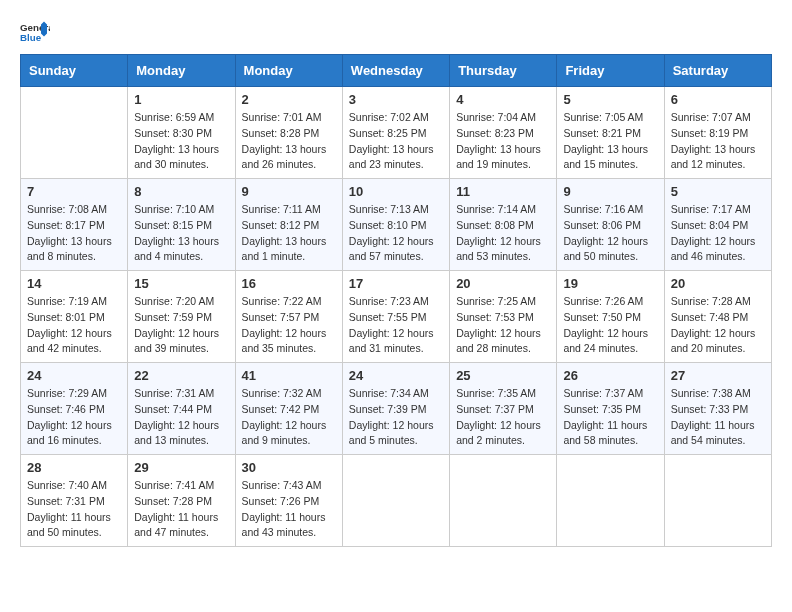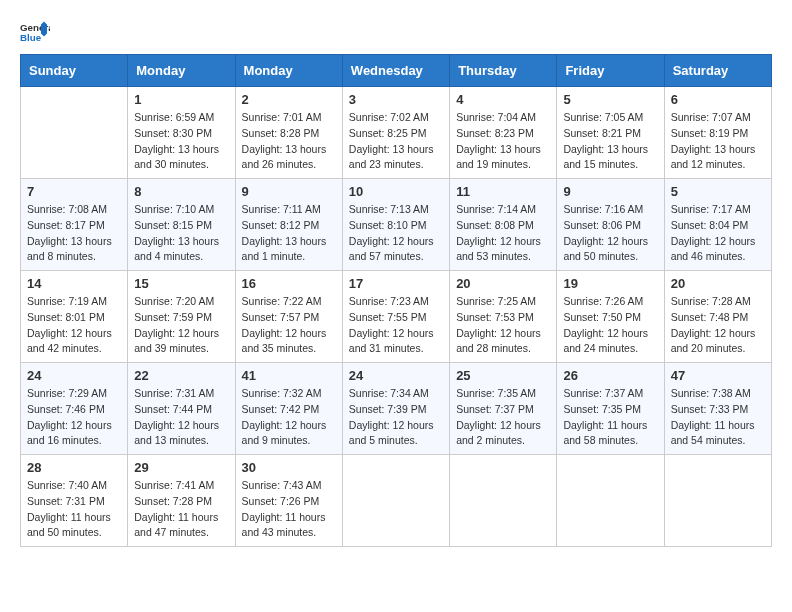--- a/index.html
+++ b/index.html
@@ -216,21 +216,21 @@
         </td>
         <td>
           <span class="day-number">25</span>
           <div class="day-info">Sunrise: 7:35 AM<br>Sunset: 7:37 PM<br>Daylight: 12 hours<br>and 2 minutes.</div>
         </td>
         <td>
           <span class="day-number">26</span>
           <div class="day-info">Sunrise: 7:37 AM<br>Sunset: 7:35 PM<br>Daylight: 11 hours<br>and 58 minutes.</div>
         </td>
         <td>
-          <span class="day-number">47</span>
+          <span class="day-number">27</span>
           <div class="day-info">Sunrise: 7:38 AM<br>Sunset: 7:33 PM<br>Daylight: 11 hours<br>and 54 minutes.</div>
         </td>
       </tr>
       <tr>
         <td>
           <span class="day-number">28</span>
           <div class="day-info">Sunrise: 7:40 AM<br>Sunset: 7:31 PM<br>Daylight: 11 hours<br>and 50 minutes.</div>
         </td>
         <td>
           <span class="day-number">29</span>

